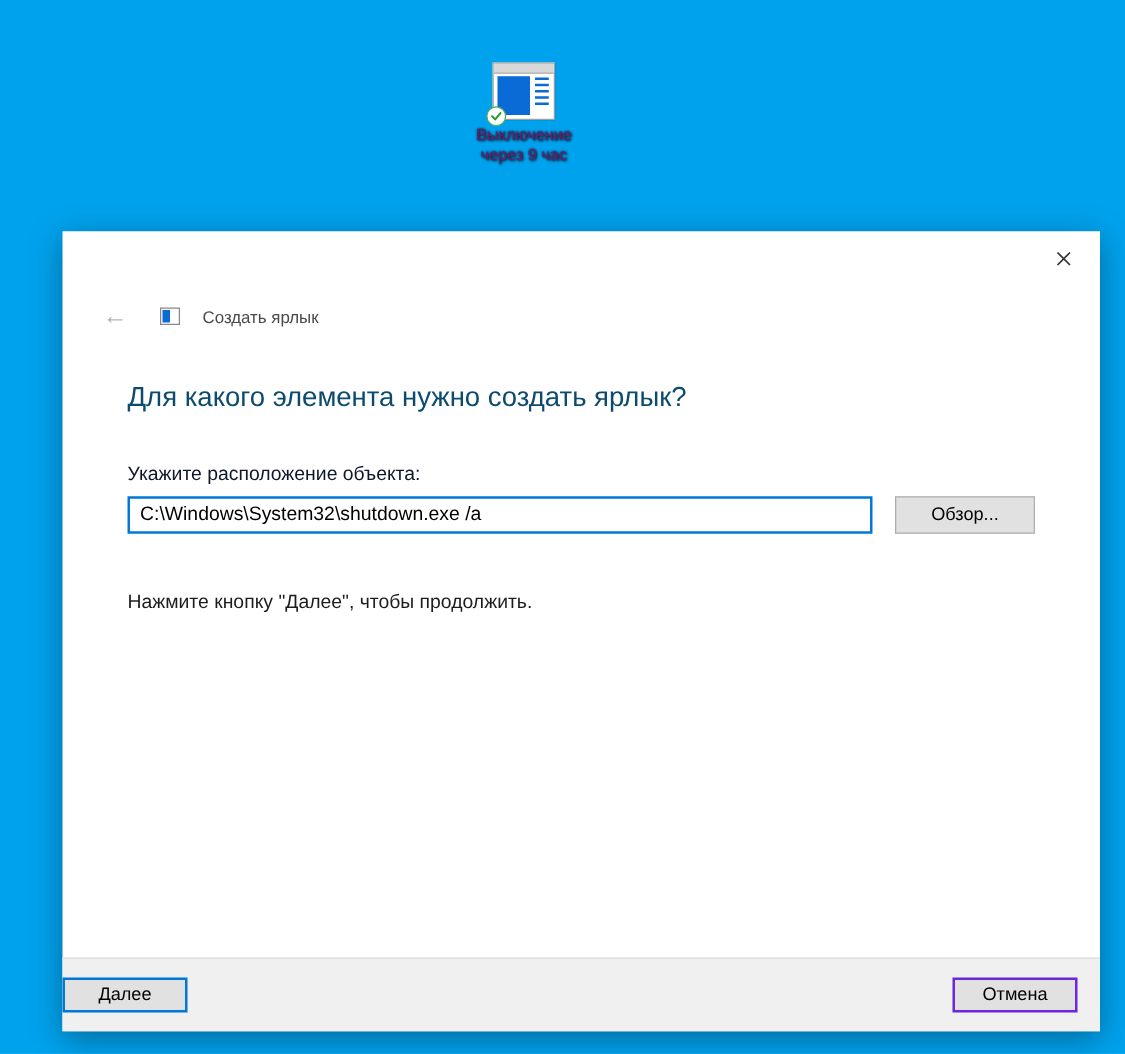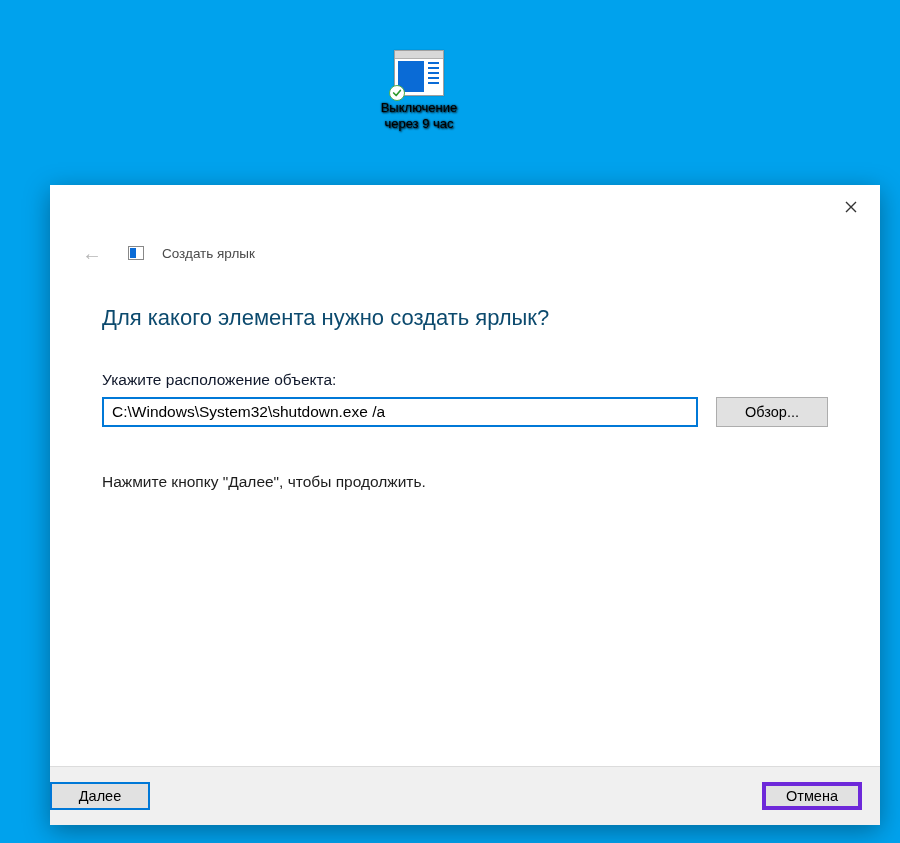--- a/index.html
+++ b/index.html
@@ -76,21 +76,21 @@
     display: flex;
     align-items: center;
     justify-content: center;
   }
   .desktop-shortcut .badge svg {
     width: 10px;
     height: 10px;
     display: block;
   }
   .desktop-shortcut .label {
-    color: #000000;
+    color: #701a75;
     font-size: 13px;
     line-height: 16px;
     text-shadow: 1px 1px 2px rgba(0,0,0,.85), 0 0 2px rgba(0,0,0,.8);
   }
 
   
   .dialog {
     position: absolute;
     left: 50px;
     top: 185px;
@@ -207,21 +207,21 @@
     background: #f0f0f0;
     display: flex;
     align-items: center;
     justify-content: space-between;
     gap: 10px;
     padding-right: 18px;
   }
   .dialog .footer button {
     min-width: 100px;
     height: 28px;
-    border: 4px solid #6d28d9;
+    border: 2px solid #6d28d9;
     background: #e1e1e1;
     font-size: 14.5px;
     font-family: inherit;
     cursor: default;
   }
   .dialog .footer button.primary {
     border: 2px solid #0078d7;
     background: #e1e1e1;
   }
 </style>

